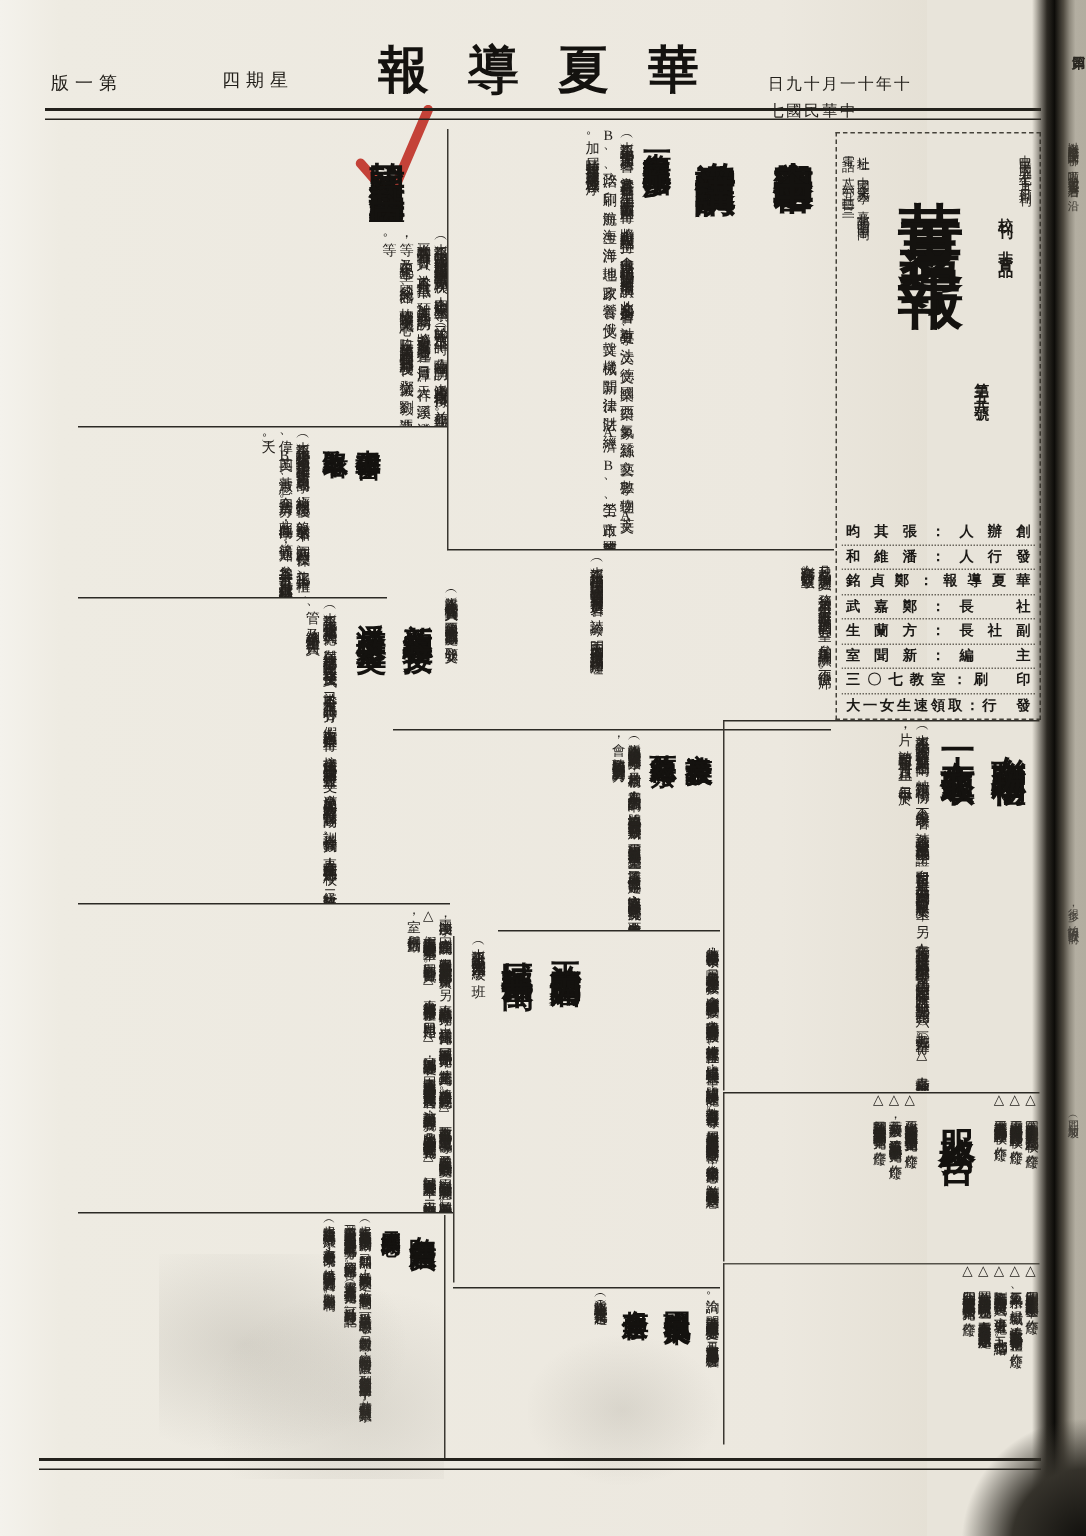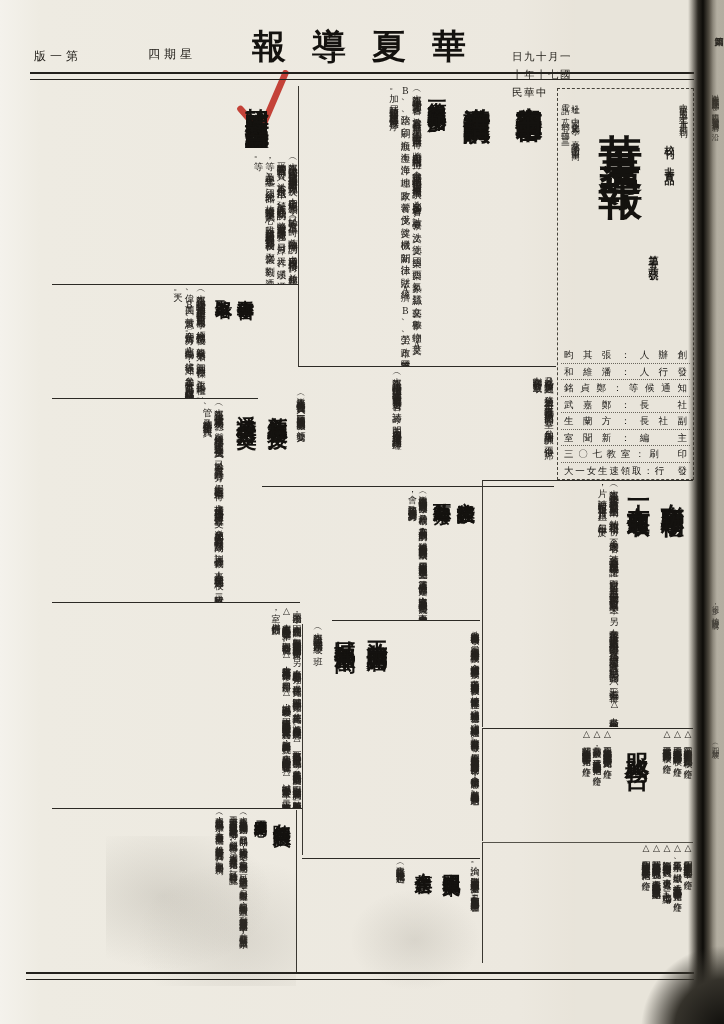--- a/index.html
+++ b/index.html
@@ -1,20 +1,20 @@
 <!DOCTYPE html>
 <html><head>
 <meta charset="utf-8">
 <style>
   html,body{margin:0;padding:0;}
   body{width:724px;height:1024px;position:relative;overflow:hidden;
        font-family:"Liberation Serif","DejaVu Serif",serif;
        background:#e8e4da;}
   #paper{position:absolute;left:0;top:0;width:575px;height:1024px;
-       background:linear-gradient(90deg,#f4f2ec 0px,#eeebe2 40px,#ece8df 520px,#e2ddd1 660px,#d4cec1 694px);}
+       background:linear-gradient(90deg,#f4f2ec 0px,#eeebe2 40px,#ece8df 520px,#e2ddd1 660px,#d4cec1 694px);padding-left:43px;}
   .blk{position:absolute;overflow:hidden;color:#1f1d1a;}
   .v{writing-mode:vertical-rl;text-orientation:upright;}
   .v>span{display:block;}
   .bt{font-size:9.5px;line-height:11.5px;letter-spacing:1px;color:#24211d;}
   .bt8{font-size:8.5px;line-height:10px;letter-spacing:0.5px;color:#26231f;}
   .bt9{font-size:9px;line-height:10.5px;letter-spacing:0.5px;color:#26231f;}
   .hl{font-weight:bold;color:#14120f;}
   .f34{font-size:34px;letter-spacing:26px;}
   .f27{font-size:27px;line-height:30px;letter-spacing:1px;}
   .f24{font-size:24px;line-height:27px;letter-spacing:3px;}
@@ -24,21 +24,21 @@
   .f19{font-size:19px;line-height:22px;letter-spacing:1px;}
   .f18{font-size:18px;line-height:20px;letter-spacing:1px;}
   .f17{font-size:17px;line-height:18px;letter-spacing:1px;}
   .f13{font-size:13px;line-height:15px;letter-spacing:1px;}
   .mx{margin:0 4px;}
   .gap{margin-left:22px;margin-right:12px;}
   .bb{border-bottom:1.5px solid #2c2a25;}
   .btl{border-top:1.5px solid #2c2a25;}
   .bll{border-left:1px solid #3a3731;}
   .rule{position:absolute;}
-  .staff-row{text-align:justify;text-align-last:justify;font-size:9.5px;font-weight:normal;
+  .staff-row{text-align:justify;text-align-last:justify;font-size:9.5px;font-weight:bold;
       line-height:14.5px;border-top:1px dotted #6a665d;padding:1px 3px 0;color:#1b1916;}
   #mastbox{border:1.5px dashed #45423a;}
 </style>
 </head>
 <body>
 
 <div id="paper">
 
   <div class="blk" style="left:34px;top:46px;">
     <span style="font-size:12px;letter-spacing:4px;color:#23201b;">版一第</span>
@@ -63,21 +63,21 @@
       <span style="font-size:10px;line-height:12px;letter-spacing:3px;font-weight:bold;margin-top:150px;color:#1c1a16;">第二五三八號</span>
     </div>
     <div class="v blk hl" style="left:36px;top:10px;height:236px;font-size:44px;line-height:52px;letter-spacing:14px;">華夏導報</div>
     <div class="v blk" style="left:3px;top:8px;height:240px;">
       <span style="font-size:8.5px;line-height:10px;letter-spacing:2px;">社址：中國文化大學　臺北陽明山華岡</span>
       <span style="font-size:8.5px;line-height:10px;letter-spacing:2px;">電話：八六一〇五一一轉二三三</span>
     </div>
     <div class="blk" style="left:3px;right:3px;bottom:4px;height:128px;">
       <div class="staff-row" style="border-top:none;">昀其張：人辦創</div>
       <div class="staff-row">和維潘：人行發</div>
-      <div class="staff-row">銘貞鄭：等候通知</div>
+      <div class="staff-row">銘貞鄭：報導夏華</div>
       <div class="staff-row">武嘉鄭：長　社</div>
       <div class="staff-row">生蘭方：長社副</div>
       <div class="staff-row">室聞新：編　主</div>
       <div class="staff-row">三〇七教室：刷　印</div>
       <div class="staff-row">大一女生速領取：行　發</div>
     </div>
   </div>
 
   <div class="blk v bb bll" style="left:298px;top:86px;width:257px;height:280px;padding-top:0;">
     <span class="hl f27 gap">本學期第五次週會中</span>

